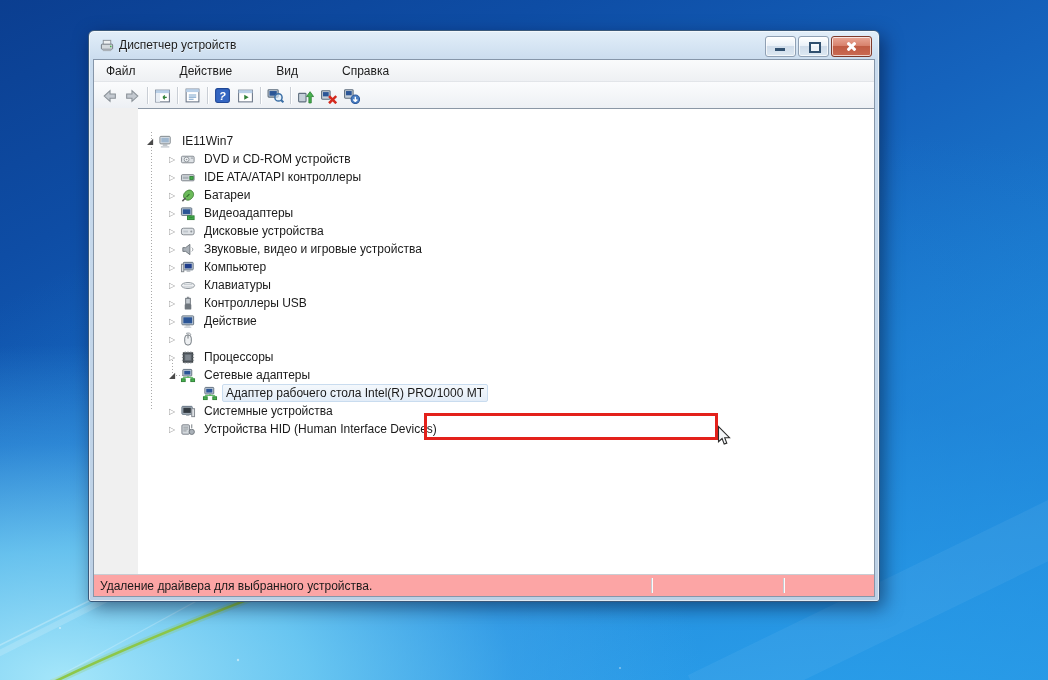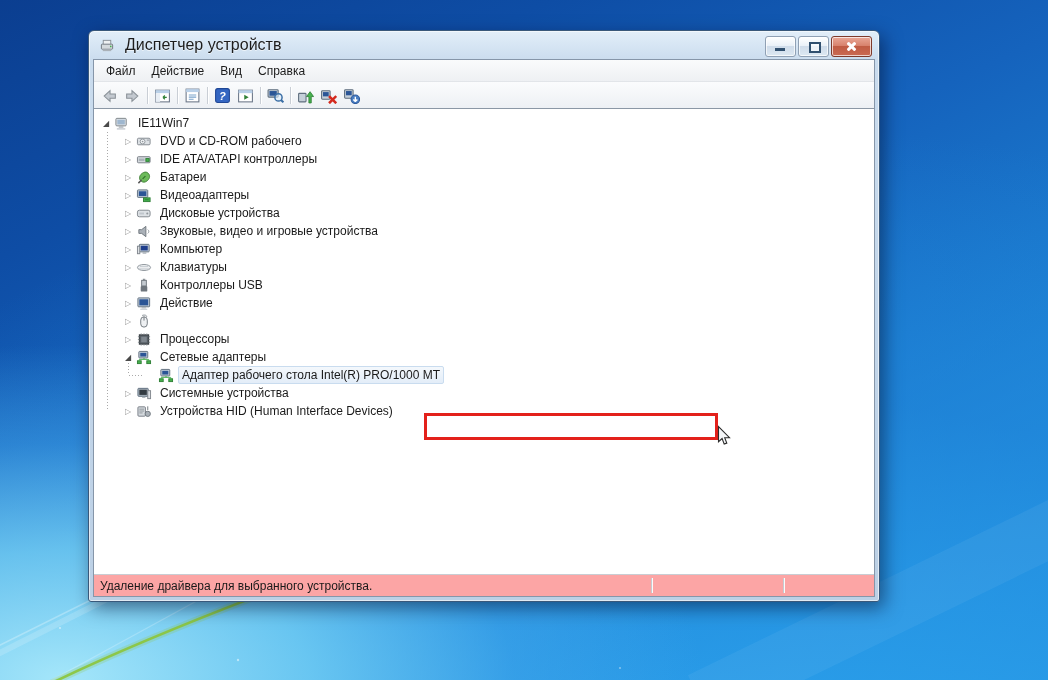--- a/index.html
+++ b/index.html
@@ -10,42 +10,42 @@
       radial-gradient(ellipse 1500px 900px at 72% 118%, rgba(44,162,236,.9) 0%, rgba(32,132,217,.55) 45%, rgba(20,90,180,0) 75%),
       linear-gradient(155deg,#0b3e90 0%,#0e4da5 22%,#1563bd 45%,#1c7fd2 68%,#2497e4 88%,#2aa3ec 100%);}
   .wallsvg{position:absolute;left:0;top:0;z-index:1;}
 
   
   .window{position:absolute;left:88px;top:30px;width:790px;height:570px;z-index:10;
     background:linear-gradient(#e2eef9,#cadcee 30px,#bcd0e5);
     border:1px solid #39587a;border-radius:6px 6px 3px 3px;
     box-shadow:inset 0 0 0 1px rgba(255,255,255,.55), 4px 6px 18px rgba(0,10,40,.5);}
   .titlebar{position:absolute;left:0;top:0;right:0;height:28px;display:flex;align-items:center;padding:0 8px;}
-  .title{font-size:16px;color:#1c1c1c;margin-left:6px;text-shadow:0 1px 0 rgba(255,255,255,.6);}
+  .title{font-size:12px;color:#1c1c1c;text-shadow:0 1px 0 rgba(255,255,255,.6);}
   .wctrl{position:absolute;right:7px;top:5px;display:flex;gap:2px;}
   .wbtn{width:29px;height:19px;border:1px solid #8fa0b4;border-radius:3px;position:relative;
     background:linear-gradient(#ffffff,#eaf1f8 45%,#cfdcea 50%,#dde8f2);
     box-shadow:inset 0 0 0 1px rgba(255,255,255,.7);}
   .wbtn.min::after{content:"";position:absolute;left:9px;bottom:5px;width:10px;height:3px;background:#31506f;}
   .wbtn.restore::after{content:"";position:absolute;left:10px;top:5px;width:8px;height:7px;border:2px solid #31506f;background:rgba(255,255,255,.65);}
   .wbtn.close{width:39px;border-color:#7e3a2b;background:linear-gradient(#eaa897,#d8836e 45%,#c05c44 50%,#ca6a52);}
   .wbtn.close::before,.wbtn.close::after{content:"";position:absolute;left:18px;top:4px;width:3px;height:11px;background:#fff;border-radius:1px;}
   .wbtn.close::before{transform:rotate(45deg);}
   .wbtn.close::after{transform:rotate(-45deg);}
 
   .client{position:absolute;left:4px;right:4px;top:28px;bottom:4px;border:1px solid #8696a9;background:#f0f0f0;display:flex;flex-direction:column;overflow:hidden;}
-  .menubar{height:21px;flex:0 0 21px;background:linear-gradient(#fafbfc,#eef0f3);border-bottom:1px solid #e2e5e9;display:flex;align-items:center;padding-left:4px;}
+  .menubar{height:21px;flex:0 0 21px;background:linear-gradient(#fafbfc,#eef0f3);border-bottom:1px solid #e2e5e9;display:flex;align-items:center;padding-left:4px;gap:28px;}
   .menu-item{font-size:12px;color:#1c1c1c;padding:2px 8px;}
   .toolbar{height:26px;flex:0 0 26px;background:linear-gradient(#fbfcfd,#edf0f4);border-bottom:0;display:flex;align-items:center;padding-left:4px;}
   .tbtn{width:23px;height:22px;display:flex;align-items:center;justify-content:center;}
   .tico svg{width:17px;height:17px;display:block;}
   .tsep{width:1px;height:17px;background:#c9ced5;box-shadow:1px 0 0 #fff;margin:0 3px;flex:0 0 1px;}
 
   
-  .treearea{flex:1;background:#fff;border-top:1px solid #8b97a5;position:relative;overflow:hidden;padding-top:5px;}
+  .treearea{flex:1;background:#fff;border-top:1px solid #8b97a5;position:relative;overflow:hidden;padding-top:23px;margin-left:44px;}
   .trow{height:18px;display:flex;align-items:center;white-space:nowrap;font-size:12px;color:#1a1a1a;position:relative;z-index:2;}
   .lv0{padding-left:6px;} .lv1{padding-left:28px;} .lv2{padding-left:50px;}
   .exp{flex:0 0 12px;width:12px;text-align:center;line-height:18px;}
   .exp.closed::before{content:"▷";font-size:8px;color:#9a9a9a;}
   .exp.open::before{content:"◢";font-size:8px;color:#4a4a4a;}
   .exp.none::before{content:"";}
   .tic{flex:0 0 16px;margin:0 4px 0 2px;}
   .tic svg{width:16px;height:15px;display:block;}
   .tlabel{padding:1px 3px;border:1px solid transparent;}
   .tlabel.sel{background:linear-gradient(#f4f8fc,#e3edf8);border:1px solid #c9dcef;border-radius:2px;}
@@ -229,21 +229,21 @@
         <div class="trow lv1">
           <span class="exp closed"></span>
           <i class="tic">
               <svg viewBox="0 0 16 16" xmlns="http://www.w3.org/2000/svg">
                 <rect x="1" y="4.5" width="13.5" height="7" rx="1.2" fill="#dde1e5" stroke="#80868d"></rect>
                 <circle cx="6.5" cy="8" r="2.6" fill="#f2f4f6" stroke="#90969c"></circle>
                 <circle cx="6.5" cy="8" r="0.9" fill="#90969c"></circle>
                 <rect x="11" y="6" width="2.5" height="1" fill="#90969c"></rect>
               </svg>
             </i>
-          <span class="tlabel">DVD и CD-ROM рабочего</span>
+          <span class="tlabel">DVD и CD-ROM устройств</span>
         </div>
         <div class="trow lv1">
           <span class="exp closed"></span>
           <i class="tic">
               <svg viewBox="0 0 16 16" xmlns="http://www.w3.org/2000/svg">
                 <rect x="1" y="5" width="13.5" height="6.5" rx="1" fill="#d4d9dd" stroke="#777d85"></rect>
                 <rect x="2.5" y="7" width="6" height="2.5" fill="#aab1b8"></rect>
                 <rect x="10" y="7" width="3.5" height="3" fill="#46b14e" stroke="#2f8036"></rect>
               </svg>
             </i>

